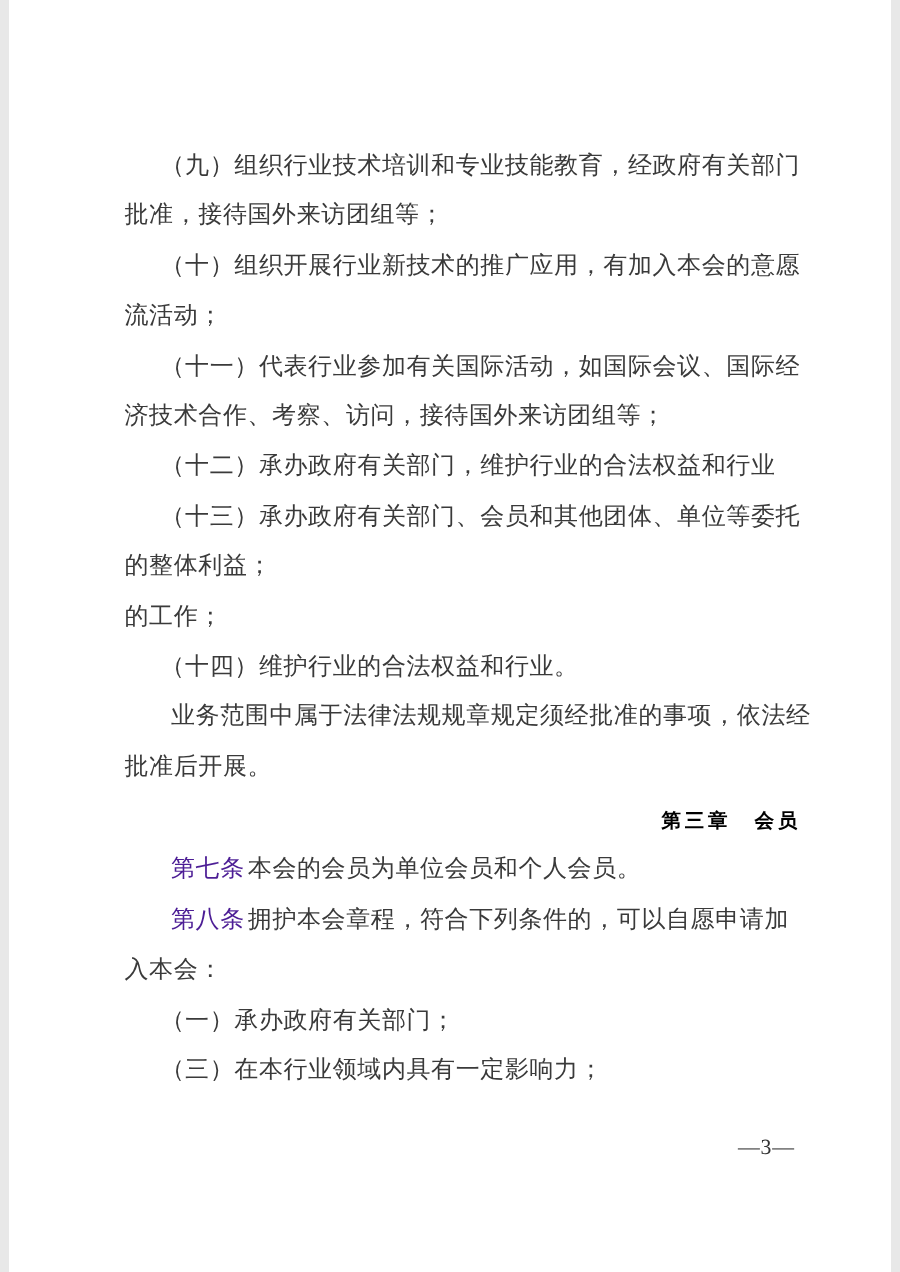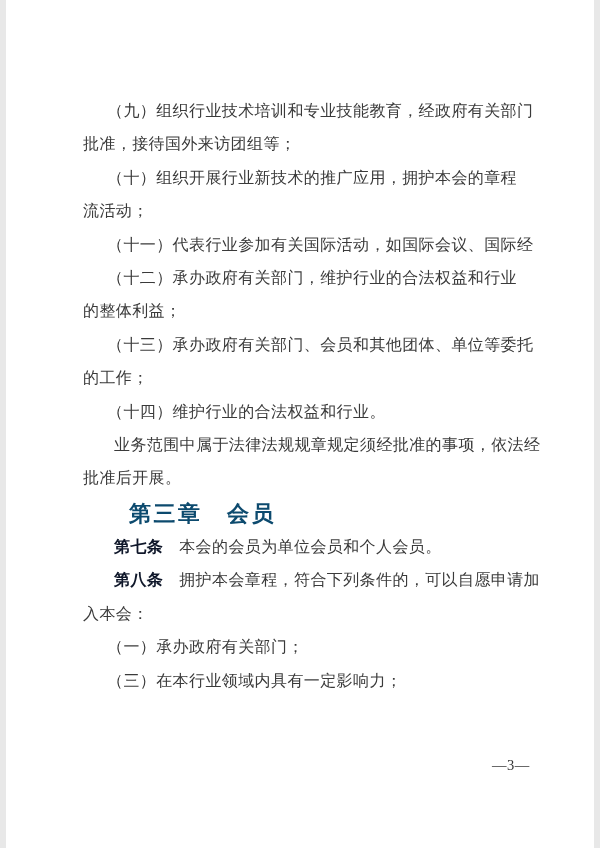--- a/index.html
+++ b/index.html
@@ -28,56 +28,57 @@
     line-height: 33.4px;
     font-size: 16px;
     white-space: nowrap;
     letter-spacing: 0.4px;
   }
   
   .indp { text-indent: 24px; }
   
   .ind2 { text-indent: 31px; }
   .lbl {
-    font-weight: bold;
-    color: #0f172a;
-    margin-right: 16px;
+    font-weight: normal;
+    color: #4c1d95;
+    margin-right: 2px;
   }
   .heading {
     font-weight: bold;
-    color: #0c4a6e;
-    font-size: 22px;
+    color: #000000;
+    font-size: 13px;
     letter-spacing: 2.5px;
-    text-align: left;
+    text-align: right;
     padding-left: 46px;
     margin-top: 2px;
   }
   .pagenum {
     position: absolute;
     left: 486px;
     top: 757px;
     font-size: 14.5px;
     color: #333333;
     letter-spacing: 0.5px;
   }
 </style>
 </head>
 <body>
 
 <div class="page">
   <div class="doc">
 
     <div class="line indp">（九）组织行业技术培训和专业技能教育，经政府有关部门</div>
     <div class="line">批准，接待国外来访团组等；</div>
-    <div class="line indp">（十）组织开展行业新技术的推广应用，拥护本会的章程</div>
+    <div class="line indp">（十）组织开展行业新技术的推广应用，有加入本会的意愿</div>
     <div class="line">流活动；</div>
     <div class="line indp">（十一）代表行业参加有关国际活动，如国际会议、国际经</div>
+    <div class="line">济技术合作、考察、访问，接待国外来访团组等；</div>
     <div class="line indp">（十二）承办政府有关部门，维护行业的合法权益和行业</div>
+    <div class="line indp">（十三）承办政府有关部门、会员和其他团体、单位等委托</div>
     <div class="line">的整体利益；</div>
-    <div class="line indp">（十三）承办政府有关部门、会员和其他团体、单位等委托</div>
     <div class="line">的工作；</div>
     <div class="line indp">（十四）维护行业的合法权益和行业。</div>
     <div class="line ind2">业务范围中属于法律法规规章规定须经批准的事项，依法经</div>
     <div class="line">批准后开展。</div>
 
     <div class="line heading">第三章　会员</div>
 
     <div class="line ind2">
       <span class="lbl">第七条</span><span>本会的会员为单位会员和个人会员。</span>
     </div>

